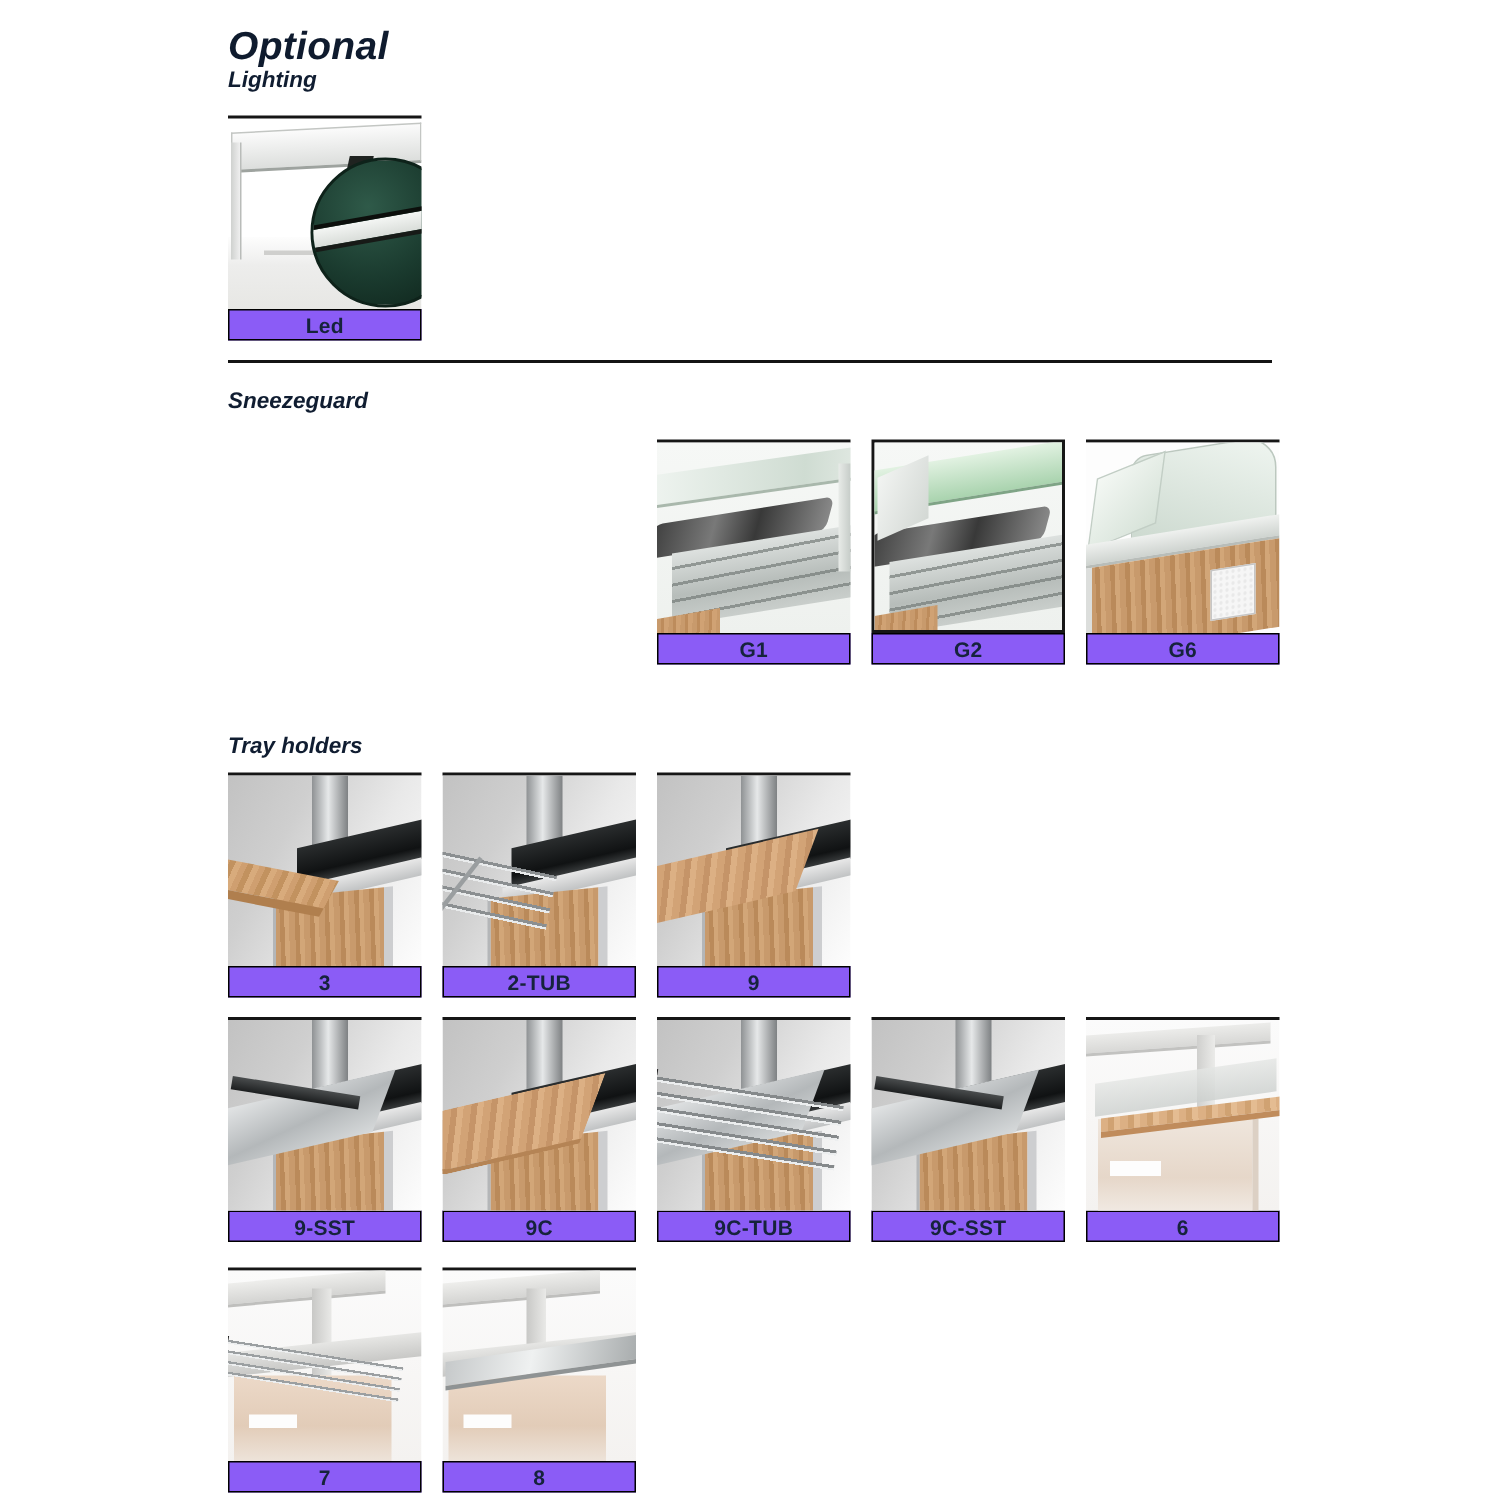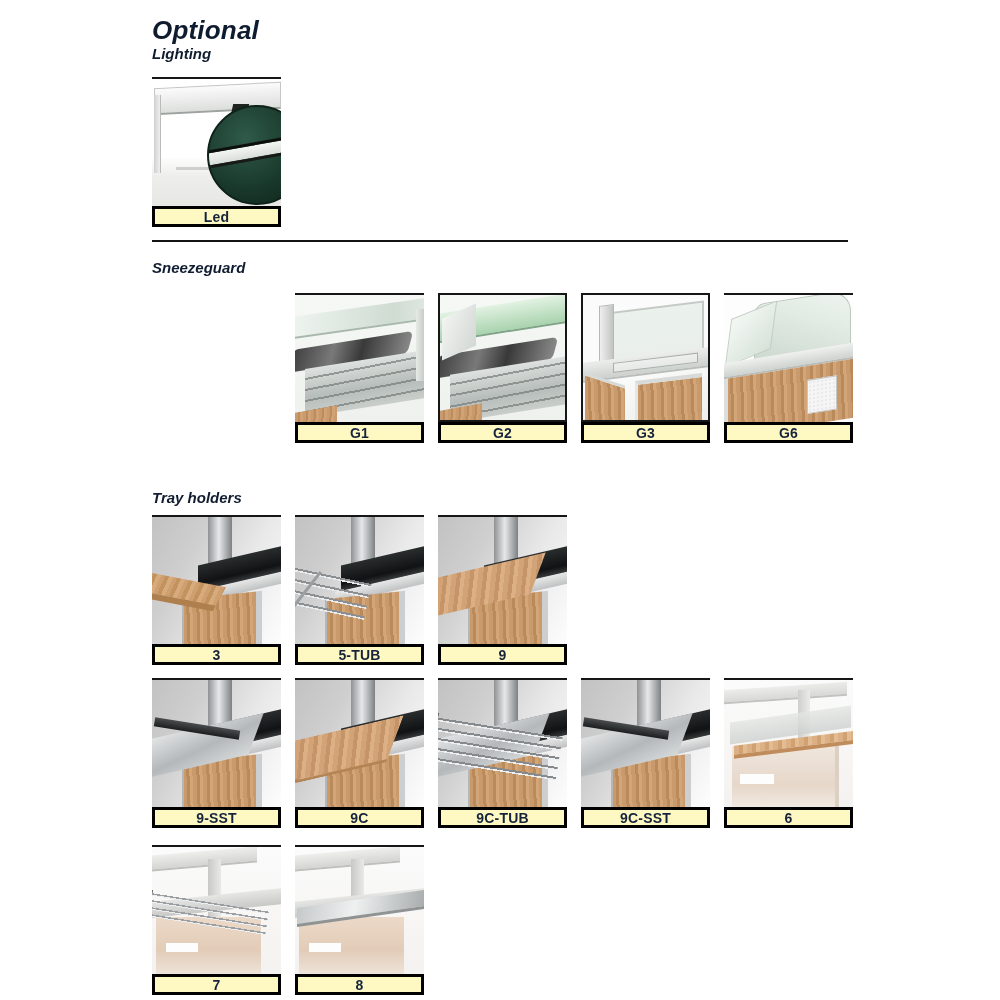--- a/index.html
+++ b/index.html
@@ -24,21 +24,21 @@
   .m-row-led    { margin-top:15px; }
   .m-row-sneeze { margin-top:17px;justify-content:flex-end; }
   .m-row-t1 { margin-top:9px; }
   .m-row-t2 { margin-top:13px; }
   .m-row-t3 { margin-top:17px; }
 
   .cell { width:129px; margin:0; }
   .img  { position:relative; height:127px; overflow:hidden; background:#fff;
           border-top:2px solid #161616; }
   .boxed .img { border:2px solid #161616; height:125px; }
-  .cap  { box-sizing:border-box; height:21px; border:3px solid #000000; background:#fef9c3;
+  .cap  { box-sizing:border-box; height:21px; border:1px solid #000000; background:#8b5cf6;
           display:flex; align-items:center; justify-content:center;
           font-size:14px; font-weight:bold; color:#16233c; letter-spacing:.2px; }
 
   .layer { position:absolute; }
   .layer::before, .layer::after { content:none; }
 
   
   .scene-led .l0 { left:0; right:0; bottom:0; height:48px;
     background:linear-gradient(180deg,#fdfdfd,#ededec 40%,#e7e7e4); }
   .scene-led .l0::before { content:""; position:absolute; left:24px; top:9px; width:36px; height:3px; background:#cfcfcd; }
@@ -245,35 +245,20 @@
           <div class="layer l3"></div>
           <div class="layer l4"></div>
           <div class="layer l5"></div>
           <div class="layer l6"></div>
           <div class="layer l7"></div>
         </div>
         <figcaption class="cap">
           <span>G2</span>
         </figcaption>
       </figure>
-      <figure class="cell boxed">
-        <div class="img scene-g3">
-          <div class="layer l0"></div>
-          <div class="layer l1"></div>
-          <div class="layer l2"></div>
-          <div class="layer l3"></div>
-          <div class="layer l4"></div>
-          <div class="layer l5"></div>
-          <div class="layer l6"></div>
-          <div class="layer l7"></div>
-        </div>
-        <figcaption class="cap">
-          <span>G3</span>
-        </figcaption>
-      </figure>
       <figure class="cell">
         <div class="img scene-g6">
           <div class="layer l0"></div>
           <div class="layer l1"></div>
           <div class="layer l2"></div>
           <div class="layer l3"></div>
           <div class="layer l4"></div>
           <div class="layer l5"></div>
           <div class="layer l6"></div>
           <div class="layer l7"></div>
@@ -306,21 +291,21 @@
           <div class="layer l0"></div>
           <div class="layer l1"></div>
           <div class="layer l2"></div>
           <div class="layer l3"></div>
           <div class="layer l4"></div>
           <div class="layer l5"></div>
           <div class="layer l6"></div>
           <div class="layer l7"></div>
         </div>
         <figcaption class="cap">
-          <span>5-TUB</span>
+          <span>2-TUB</span>
         </figcaption>
       </figure>
       <figure class="cell">
         <div class="img scene-t9 tray">
           <div class="layer l0"></div>
           <div class="layer l1"></div>
           <div class="layer l2"></div>
           <div class="layer l3"></div>
           <div class="layer l4"></div>
           <div class="layer l5"></div>

